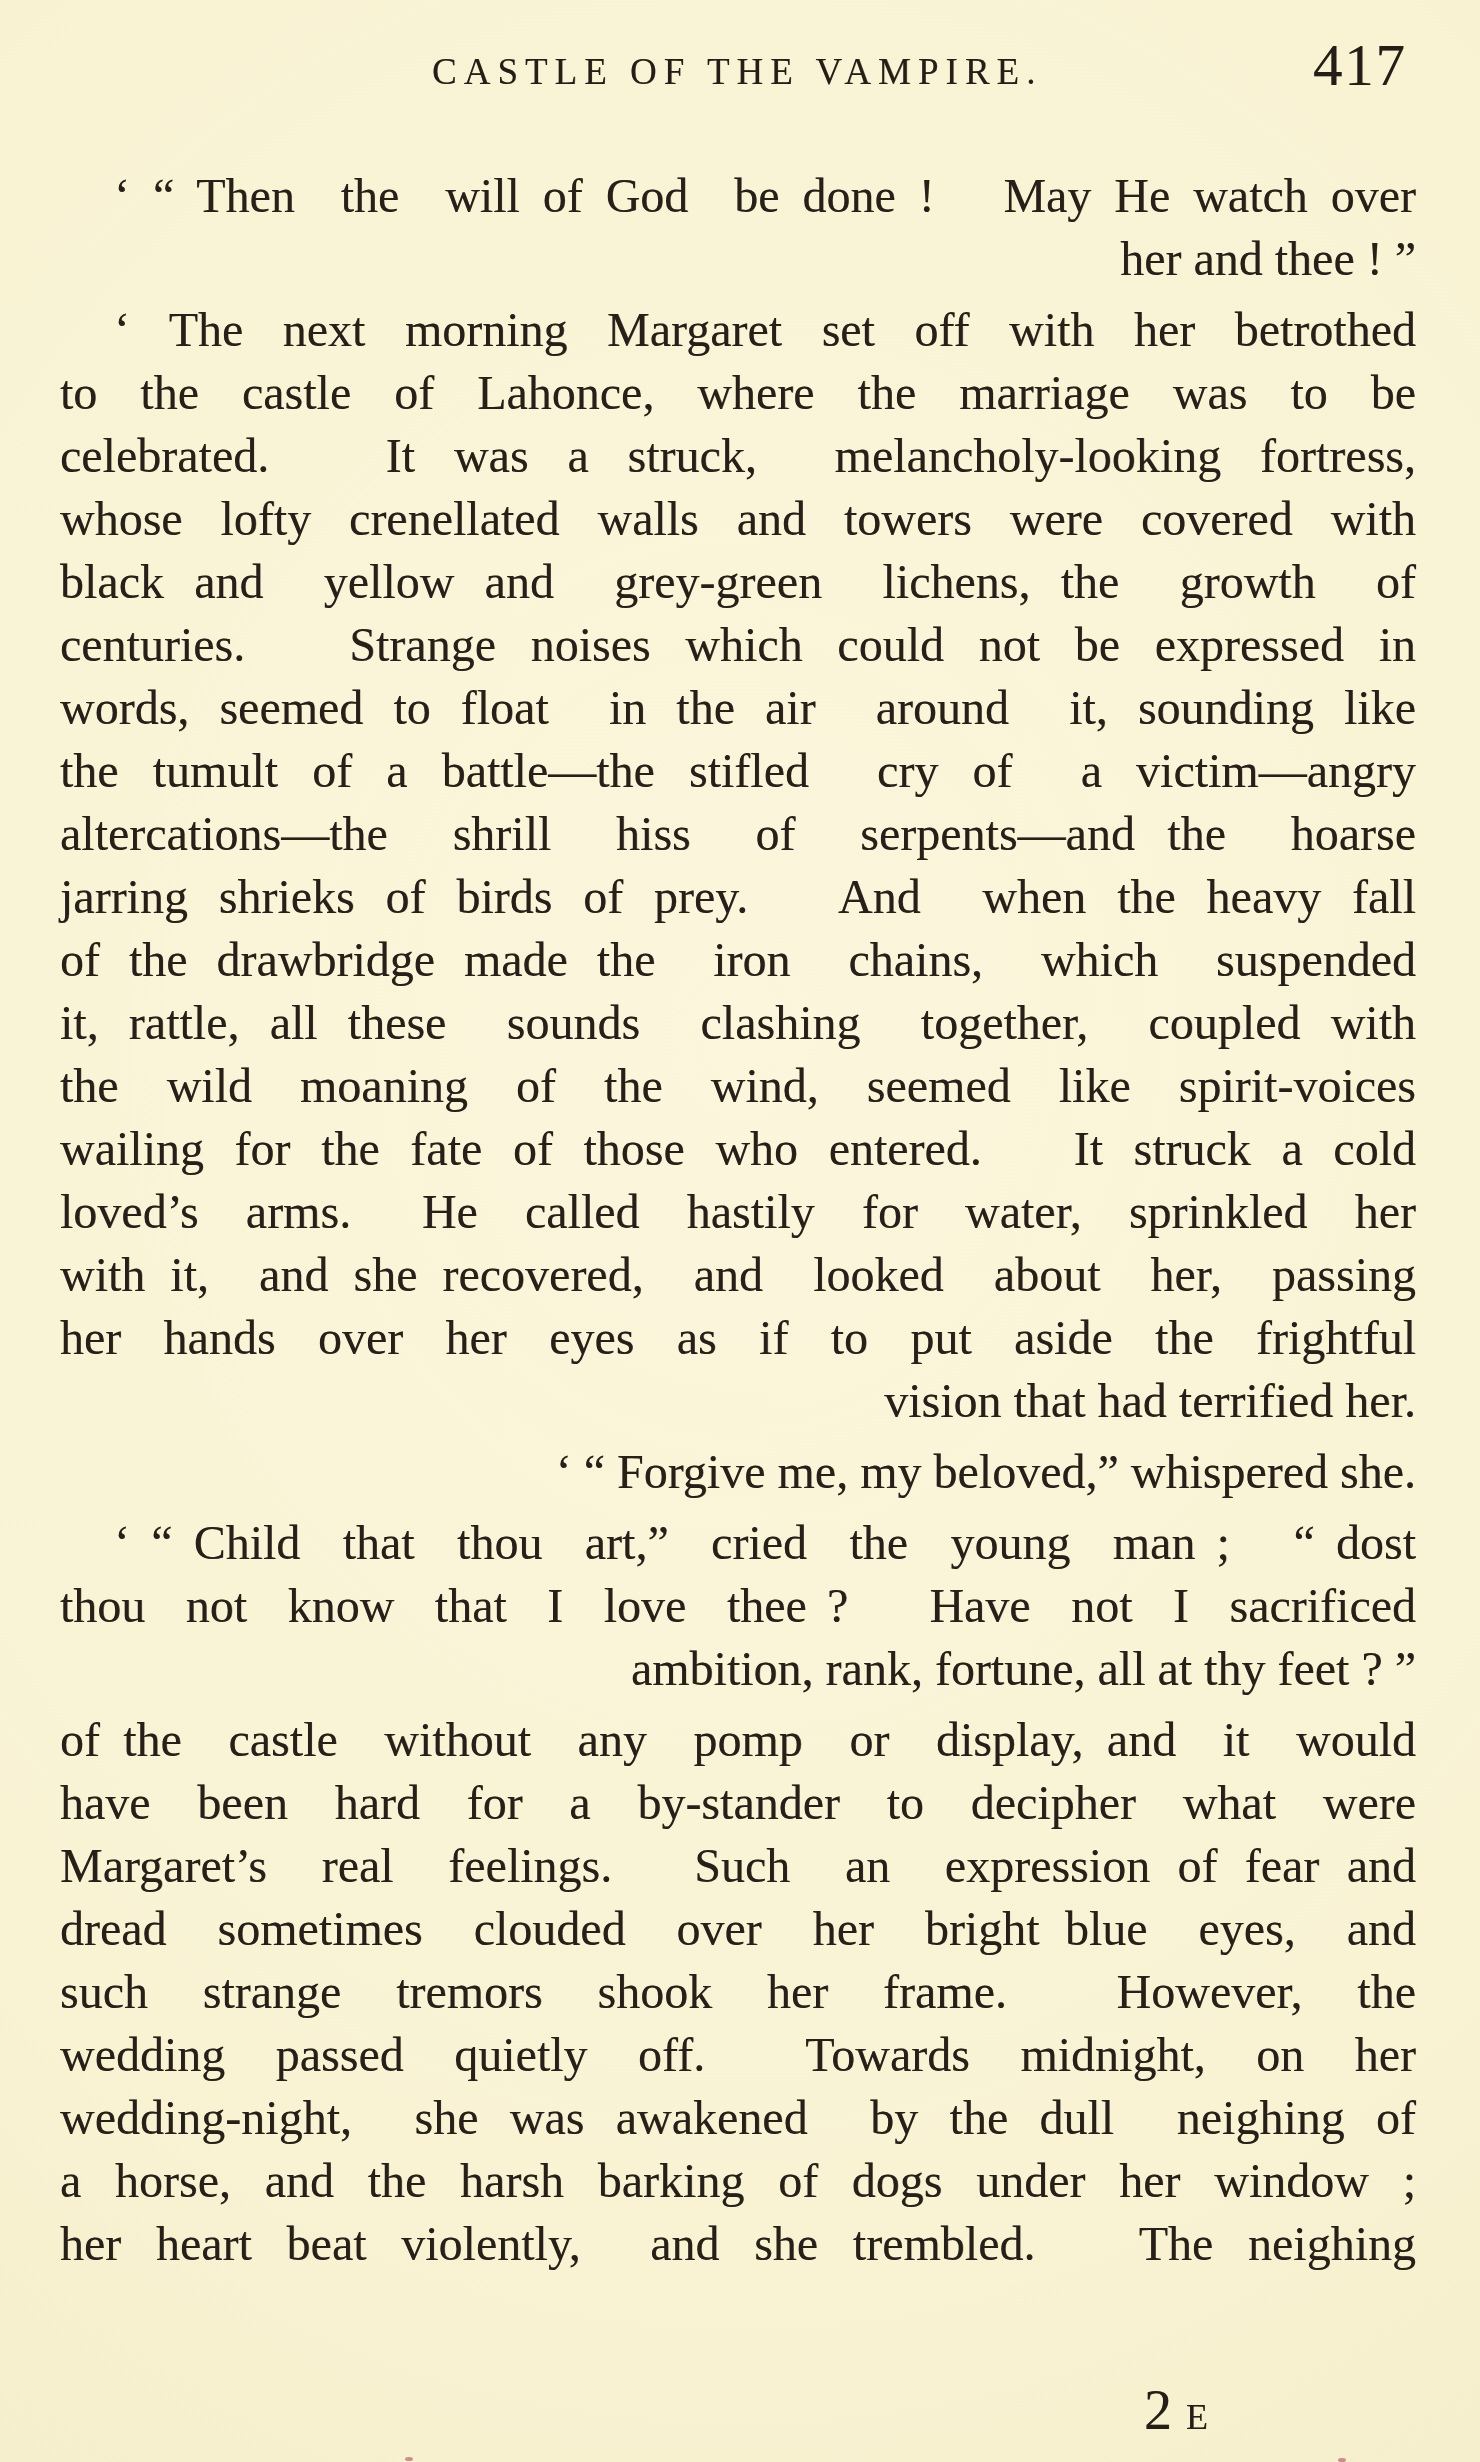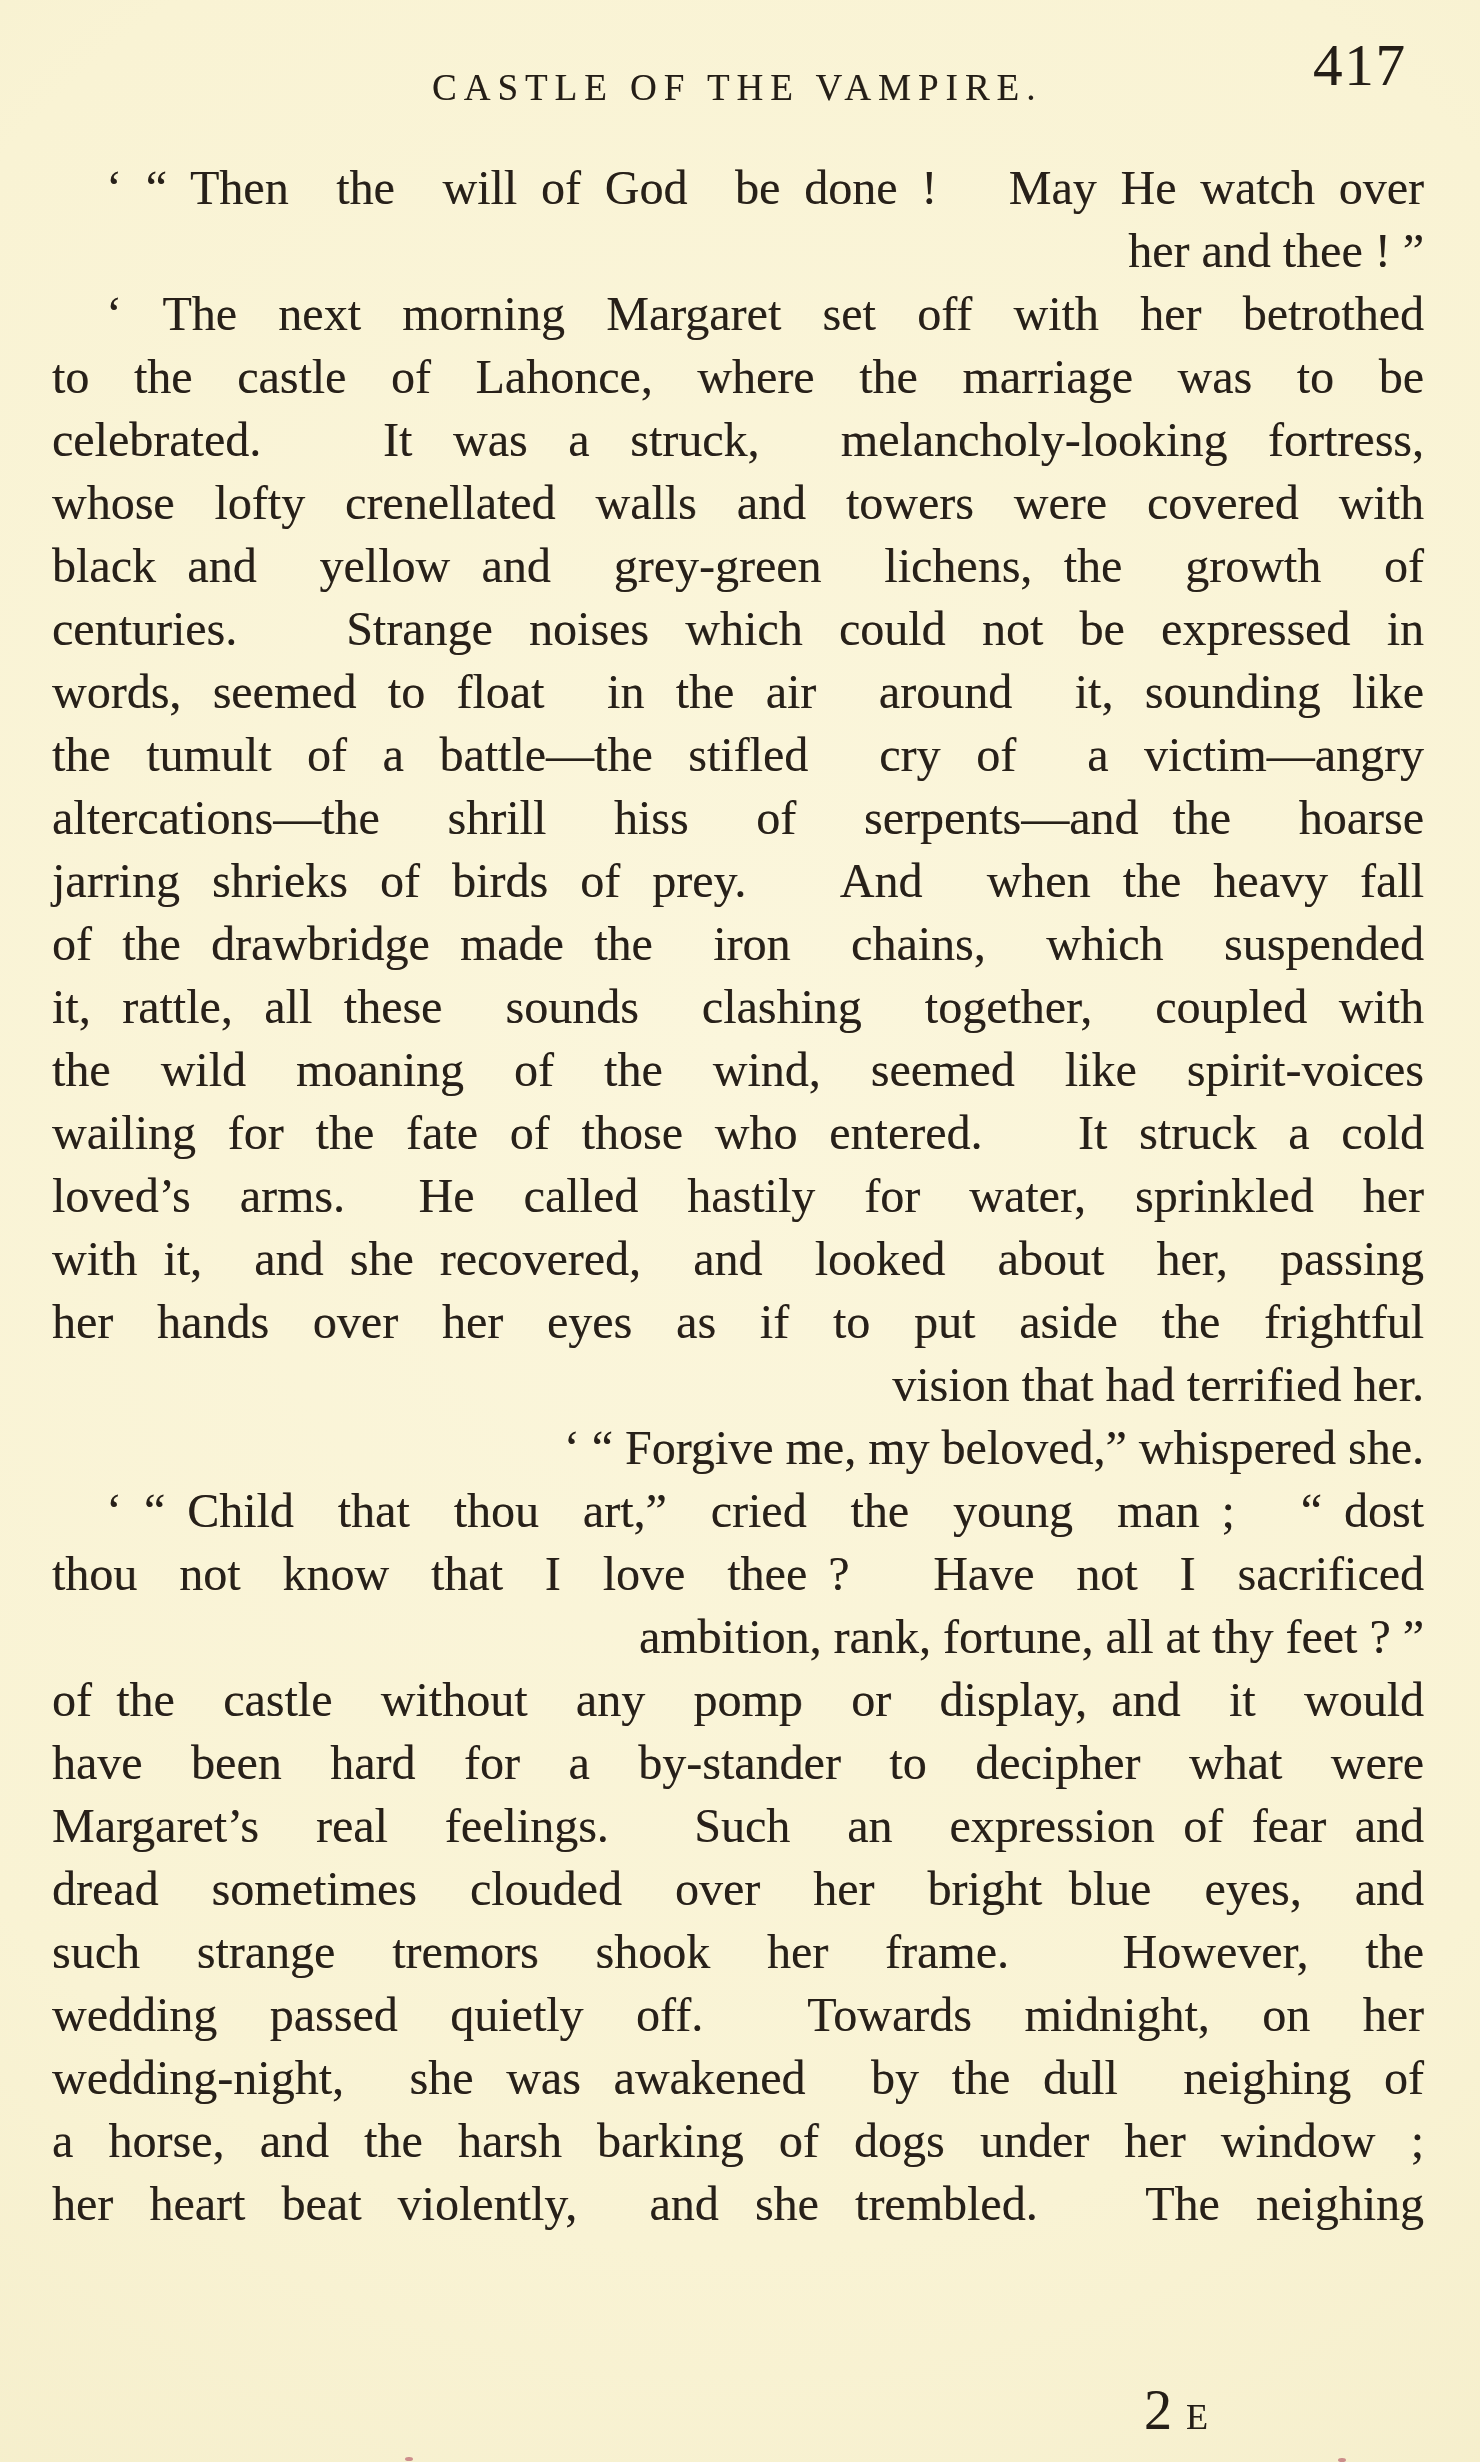--- a/index.html
+++ b/index.html
@@ -23,40 +23,39 @@
   .page { text-shadow: 0.3px 0.3px 0.5px rgba(38, 28, 18, 0.45); }
 
   .running-head {
     position: absolute;
     top: 50px;
     left: 432px;
     font-size: 37px;
     letter-spacing: 7px;
     white-space: pre;
     color: #241e17;
-    margin-top: 16px;
   }
   .page-number {
     position: absolute;
     top: 31px;
     left: 1313px;
     font-size: 59px;
     letter-spacing: 1.7px;
     color: #241e17;
   }
 
   .text-block {
     position: absolute;
     top: 156px;
     left: 52px;
     width: 1372px;
     font-size: 48px;
     line-height: 63px;
   }
-  .para { margin: 0; padding: 0; }
+  .para { margin: 8px; padding: 0; }
   .line {
     white-space: pre-wrap;
     text-align: justify;
     text-align-last: justify;
   }
   .line.last {
     text-align: right;
     text-align-last: auto;
   }
   .line.indent { text-indent: 54px; }

